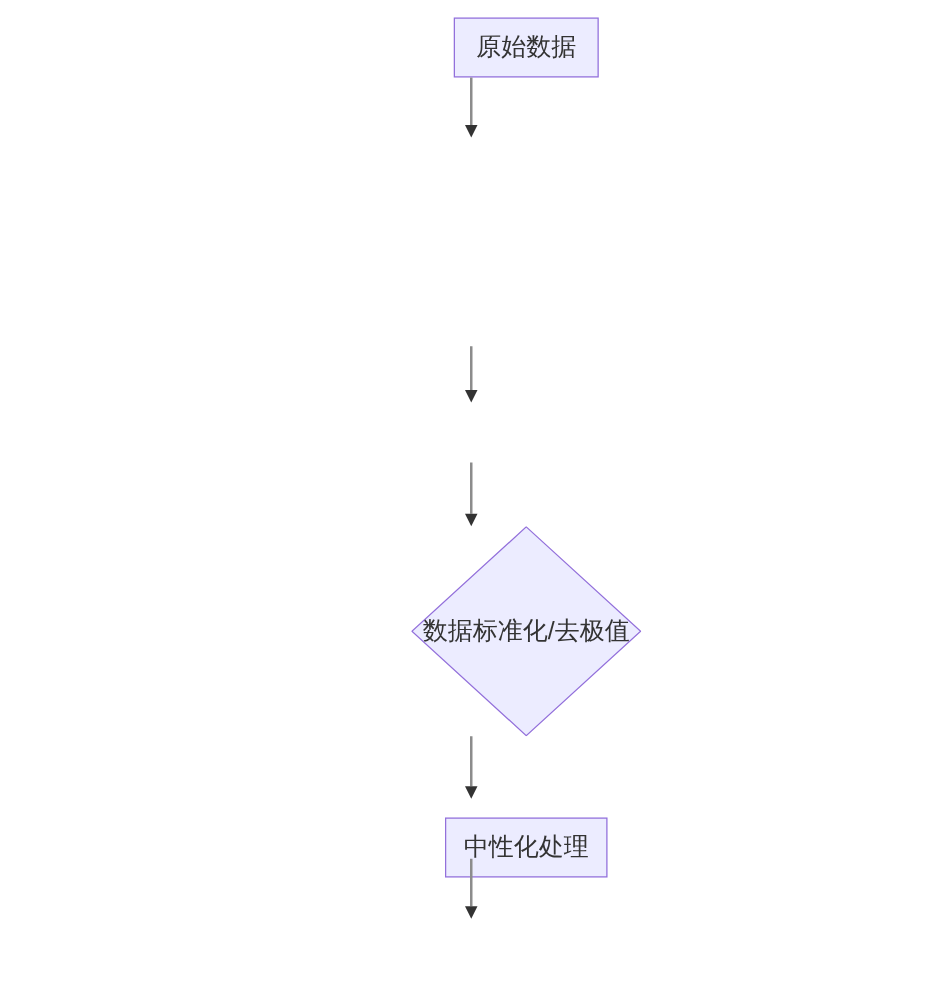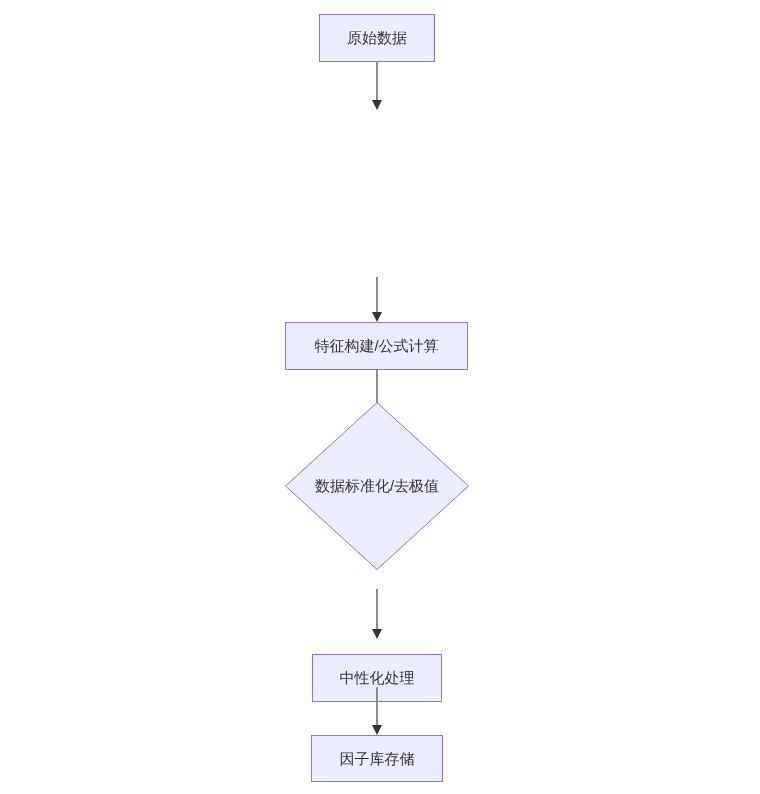--- a/index.html
+++ b/index.html
@@ -13,22 +13,23 @@
     height: 794px;
     background: #ffffff;
     overflow: hidden;
   }
   .node {
     position: absolute;
     display: flex;
     align-items: center;
     justify-content: center;
     color: #333333;
-    font-size: 15px;
+    font-size: 20px;
     text-align: center;
+    margin-left: 44px;
   }
   .node.rect {
     background: #ECECFF;
     border: 1px solid #9370DB;
   }
   .node.diamond { background: transparent; border: none; }
   .diamond-svg {
     position: absolute;
     left: 0; top: 0;
     width: 100%; height: 100%;
@@ -77,47 +78,41 @@
     <div class="edge-line"></div>
     <div class="edge-arrow"></div>
   </div>
 
 
   <div class="edge" style="left:371px; top:277px; height:45px;">
     <div class="edge-line"></div>
     <div class="edge-arrow"></div>
   </div>
 
-  <div class="node rect" style="left:285px; top:322px; width:183px; height:48px;">
-    <span class="node-label">特征构建/公式计算</span>
-  </div>
 
   <div class="edge" style="left:371px; top:370px; height:51px;">
     <div class="edge-line"></div>
     <div class="edge-arrow"></div>
   </div>
 
-  <div class="node diamond" style="left:285px; top:402px; width:184px; height:168px;">
+  <div class="node diamond" style="left:285px; top:421px; width:184px; height:168px;">
     <svg class="diamond-svg" viewBox="0 0 184 168" preserveAspectRatio="none">
       <polygon points="92,0.5 183.5,84 92,167.5 0.5,84"></polygon>
     </svg>
     <span class="node-label">数据标准化/去极值</span>
   </div>
 
   <div class="edge" style="left:371px; top:589px; height:50px;">
     <div class="edge-line"></div>
     <div class="edge-arrow"></div>
   </div>
 
   <div class="node rect" style="left:312px; top:654px; width:130px; height:48px;">
     <span class="node-label">中性化处理</span>
   </div>
 
   <div class="edge" style="left:371px; top:687px; height:48px;">
     <div class="edge-line"></div>
     <div class="edge-arrow"></div>
   </div>
 
-  <div class="node rect" style="left:311px; top:735px; width:132px; height:47px;">
-    <span class="node-label">因子库存储</span>
-  </div>
 
 </div>
 
 </body></html>

